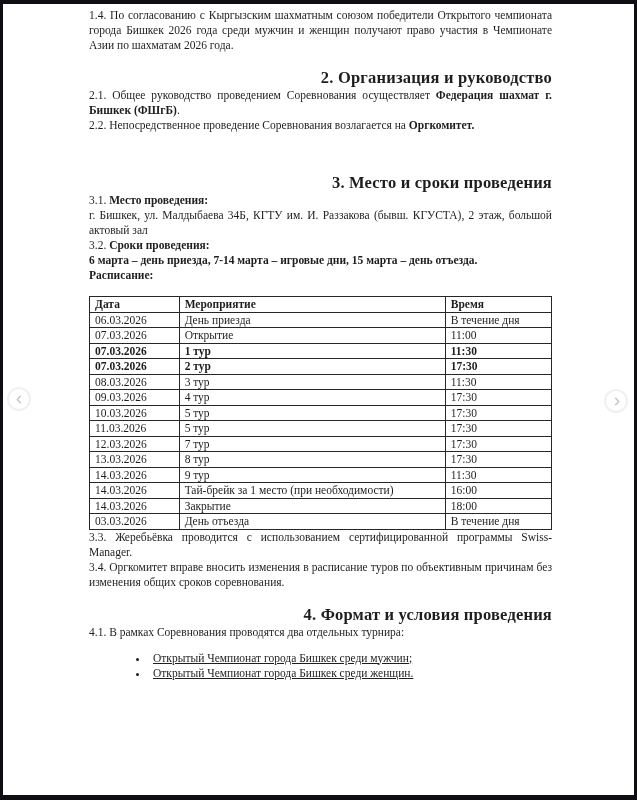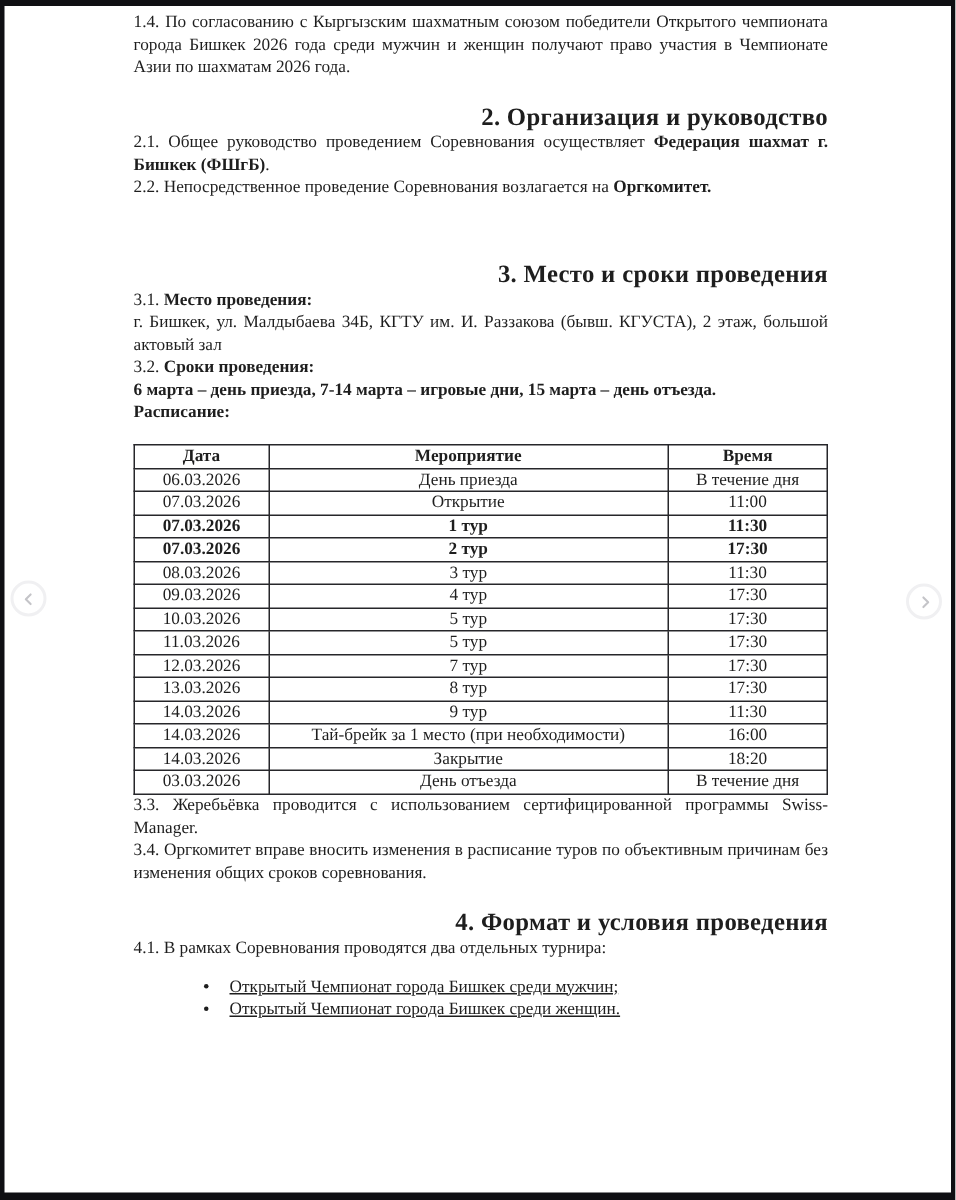--- a/index.html
+++ b/index.html
@@ -31,21 +31,21 @@
   .mt16{margin-top:16px;font-family:Liberation Serif, serif;} .mt19{margin-top:19px;}
   .mt40{margin-top:40px;}
   table.schedule{
     border-collapse:collapse;width:100%;margin-top:13px;
     text-align:left;table-layout:fixed;
   }
   table.schedule th,table.schedule td{
     border:1px solid #26262a;
     padding:1px 5px;
     font-size:11.5px;line-height:12.5px;
-    font-weight:normal;text-align:center;
+    font-weight:normal;text-align:left;
     overflow:hidden;white-space:nowrap;
   }
   table.schedule th{font-weight:bold;}
   table.schedule tr.bold td{font-weight:bold;}
   ul.tournaments{
     margin:11px 0 0;padding-left:60px;text-align:left;
   }
   ul.tournaments li{line-height:15.5px;padding-left:4px;text-decoration:underline;}
   .nav-btn{
     position:absolute;width:24px;height:24px;border-radius:50%;
@@ -152,21 +152,21 @@
             <td>11:30</td>
           </tr>
           <tr>
             <td>14.03.2026</td>
             <td>Тай-брейк за 1 место (при необходимости)</td>
             <td>16:00</td>
           </tr>
           <tr>
             <td>14.03.2026</td>
             <td>Закрытие</td>
-            <td>18:20</td>
+            <td>18:00</td>
           </tr>
           <tr>
             <td>03.03.2026</td>
             <td>День отъезда</td>
             <td>В течение дня</td>
           </tr>
         </tbody>
     </table>
 
     <p class="mt19">3.3. Жеребьёвка проводится с использованием сертифицированной программы Swiss-Manager.</p>

